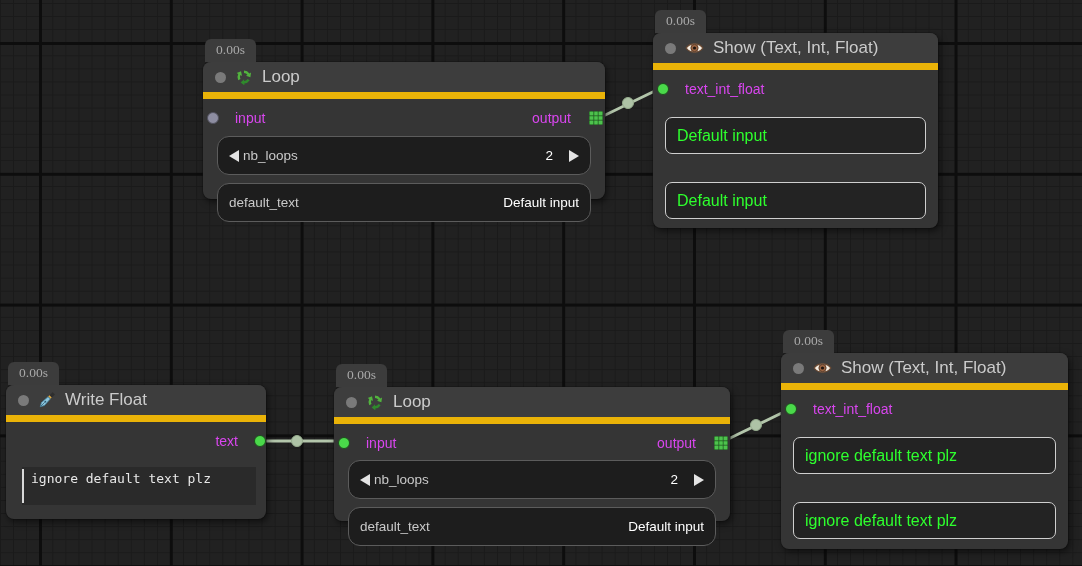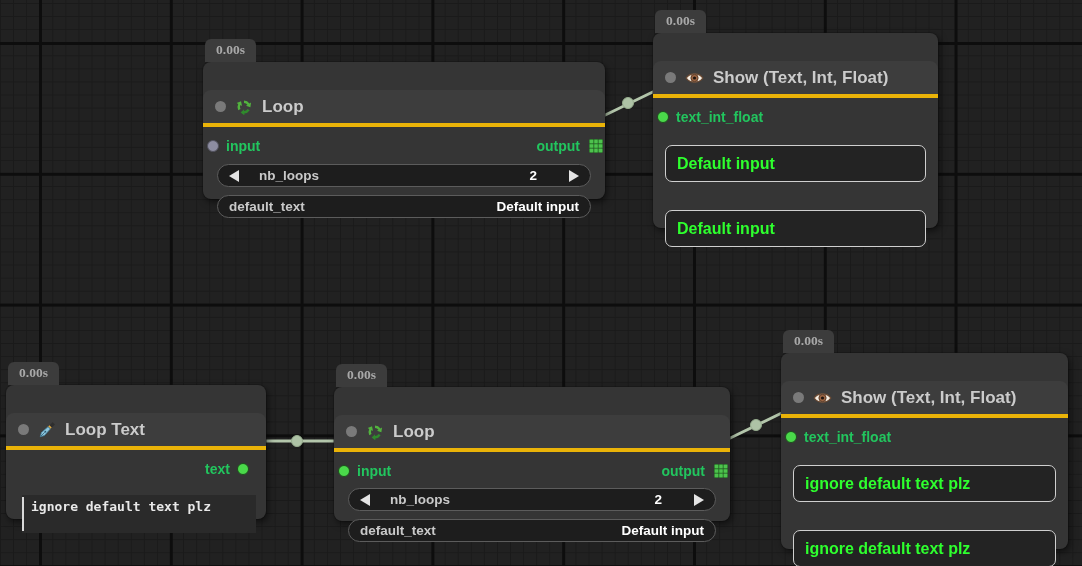--- a/index.html
+++ b/index.html
@@ -13,46 +13,45 @@
       linear-gradient(#1a1a1a 1px, transparent 1px),
       linear-gradient(90deg,#1a1a1a 1px, transparent 1px);
     background-size:130.8px 130.8px,130.8px 130.8px,13.08px 13.08px,13.08px 13.08px;
     background-position:0px 42px,39px 0px,0px 3px,0px 3px;
   }
   #links{position:absolute;left:0;top:0;z-index:1;}
   .node{
     position:absolute;z-index:2;box-sizing:border-box;
     background:#353535;border-radius:8px;
     box-shadow:2px 3px 7px rgba(0,0,0,.55), 0 0 0 1px rgba(20,20,20,.35);
-    font-weight:bold;
   }
   .badge{
     position:absolute;top:-23px;left:2px;height:23px;box-sizing:border-box;
     background:#3c3c3c;color:#a8a8a8;border-radius:6px 6px 0 0;
     font-family:"Liberation Serif",serif;font-size:13.5px;
     padding:3px 11px 0 11px;
   }
   .node-header{
     height:37px;box-sizing:border-box;background:#3d3d3d;border-radius:8px 8px 0 0;
-    border-bottom:4px solid #eab308;
-    display:flex;align-items:center;gap:9px;padding:0 12px;margin-top:28px;
+    border-bottom:7px solid #eab308;
+    display:flex;align-items:center;gap:9px;padding:0 12px;
   }
   .collapse-dot{width:11px;height:11px;border-radius:50%;background:#7a7a7a;flex:none;}
   .hdr-icon{flex:none;display:flex;align-items:center;}
   .title{color:#cbcbcb;font-size:17px;white-space:nowrap;}
   .slot-row{display:flex;align-items:center;height:24px;padding:7px 2px 0 4px;}
-  .slot{display:flex;align-items:center;gap:7px;color:#22c55e;font-size:14px;}
+  .slot{display:flex;align-items:center;gap:16px;color:#d946ef;font-size:14px;}
   .slot.right{margin-left:auto;text-align:center;}
   .dot{width:10px;height:10px;border-radius:50%;box-sizing:content-box;flex:none;}
   .dot.green{background:#4ad94a;border:1px solid #1d4d1d;}
   .dot.gray{background:#8d8da1;border:1px solid #52525e;}
   .widget{
-    margin:6px 14px 0 14px;height:23px;box-sizing:border-box;
+    margin:6px 14px 0 14px;height:39px;box-sizing:border-box;
     background:#1d1d1d;border:1px solid #5c5c5c;border-radius:12px;
-    display:flex;align-items:center;gap:20px;padding:0 11px;
+    display:flex;align-items:center;gap:4px;padding:0 11px;
     font-size:13.5px;color:#c9c9c9;white-space:nowrap;
   }
   .widget .value{color:#ffffff;margin-left:auto;}
   .widget.second{margin-top:8px;text-align:center;}
   .arr{width:0;height:0;flex:none;}
   .arr.left{border-top:6px solid transparent;border-bottom:6px solid transparent;border-right:10px solid #e4e4e4;}
   .arr.right{border-top:6px solid transparent;border-bottom:6px solid transparent;border-left:10px solid #e4e4e4;margin-left:12px;}
   .show-box{
     margin:16px 12px 0 12px;height:37px;box-sizing:border-box;
     background:#232323;border:1px solid #cfcfcf;border-radius:7px;
@@ -178,23 +177,23 @@
 
   <div class="node" id="node-write-text" style="left:6px;top:385px;width:260px;height:134px;">
     <div class="badge">0.00s</div>
     <div class="node-header">
       <div class="collapse-dot"></div>
       <span class="hdr-icon">
           <svg width="18" height="18" viewBox="0 0 24 24">
             <use href="#ic-pen"></use>
           </svg>
         </span>
-      <span class="title">Loop Text</span>
-    </div>
-    <div class="slot-row" style="padding-right:17px;">
+      <span class="title">Write Float</span>
+    </div>
+    <div class="slot-row" style="padding-right:0;">
       <div class="slot right">
         <span>text</span>
         <span class="dot green"></span>
       </div>
     </div>
     <div class="textarea">
       <span class="caret"></span>
       <span>ignore default text plz</span>
     </div>
   </div>

